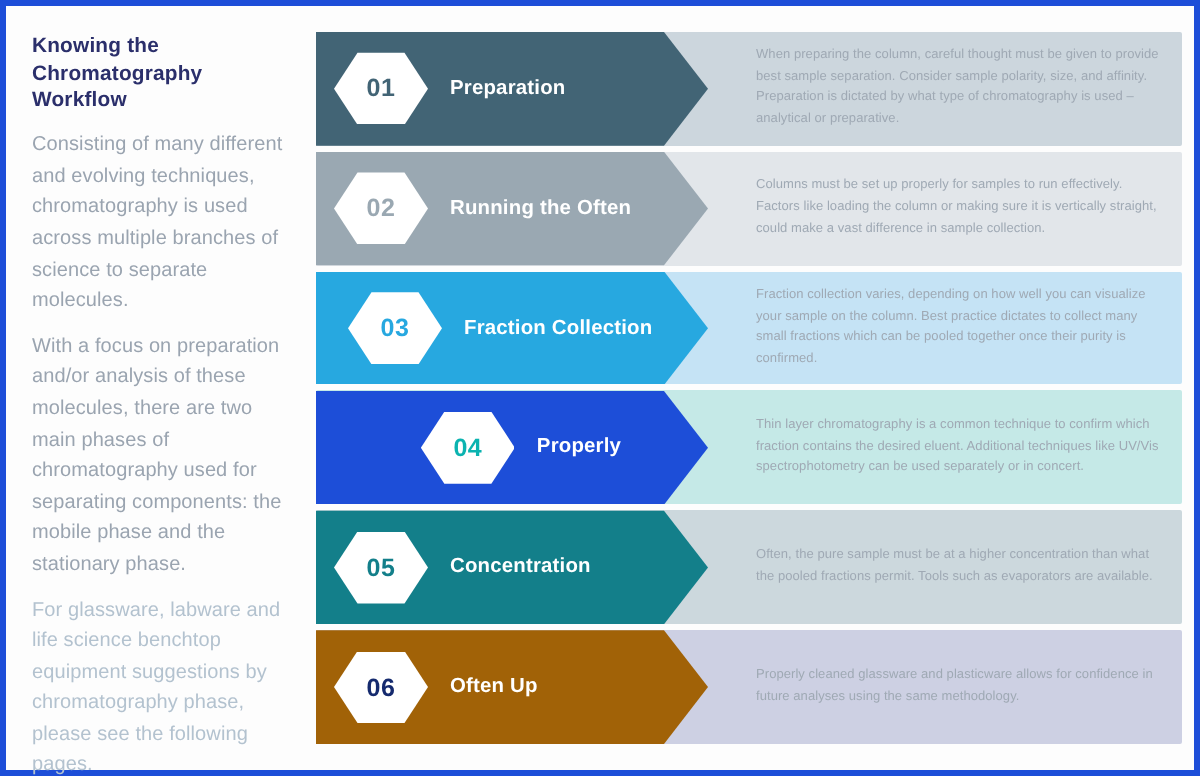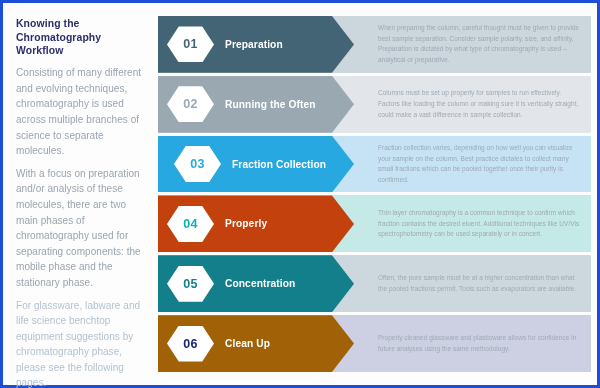--- a/index.html
+++ b/index.html
@@ -214,21 +214,21 @@
             <span class="step-num" style="color: rgb(39, 168, 224);">03</span>
           </div>
           <span class="step-label">Fraction Collection</span>
         </div>
         <div class="step-desc">
           <span>Fraction collection varies, depending on how well you can visualize your sample on the column. Best practice dictates to collect many small fractions which can be pooled together once their purity is confirmed.</span>
         </div>
       </div>
       <div class="step-row">
         <div class="step-desc-bg" style="background: rgb(197, 233, 231);"></div>
-        <div class="step-arrow" style="background: #c2410c;">
+        <div class="step-arrow" style="background: #1d4ed8; justify-content: center;">
           <div class="step-hex">
             <span class="step-num" style="color: rgb(11, 179, 176);">04</span>
           </div>
           <span class="step-label">Properly</span>
         </div>
         <div class="step-desc">
           <span>Thin layer chromatography is a common technique to confirm which fraction contains the desired eluent. Additional techniques like UV/Vis spectrophotometry can be used separately or in concert.</span>
         </div>
       </div>
       <div class="step-row">
@@ -242,21 +242,21 @@
         <div class="step-desc">
           <span>Often, the pure sample must be at a higher concentration than what the pooled fractions permit. Tools such as evaporators are available.</span>
         </div>
       </div>
       <div class="step-row">
         <div class="step-desc-bg" style="background: rgb(205, 208, 227);"></div>
         <div class="step-arrow" style="background: #a16207;">
           <div class="step-hex">
             <span class="step-num" style="color: rgb(21, 42, 110);">06</span>
           </div>
-          <span class="step-label">Clean Up</span>
+          <span class="step-label">Often Up</span>
         </div>
         <div class="step-desc">
           <span>Properly cleaned glassware and plasticware allows for confidence in future analyses using the same methodology.</span>
         </div>
       </div>
     </div>
 
 </div>
 
 </body></html>

